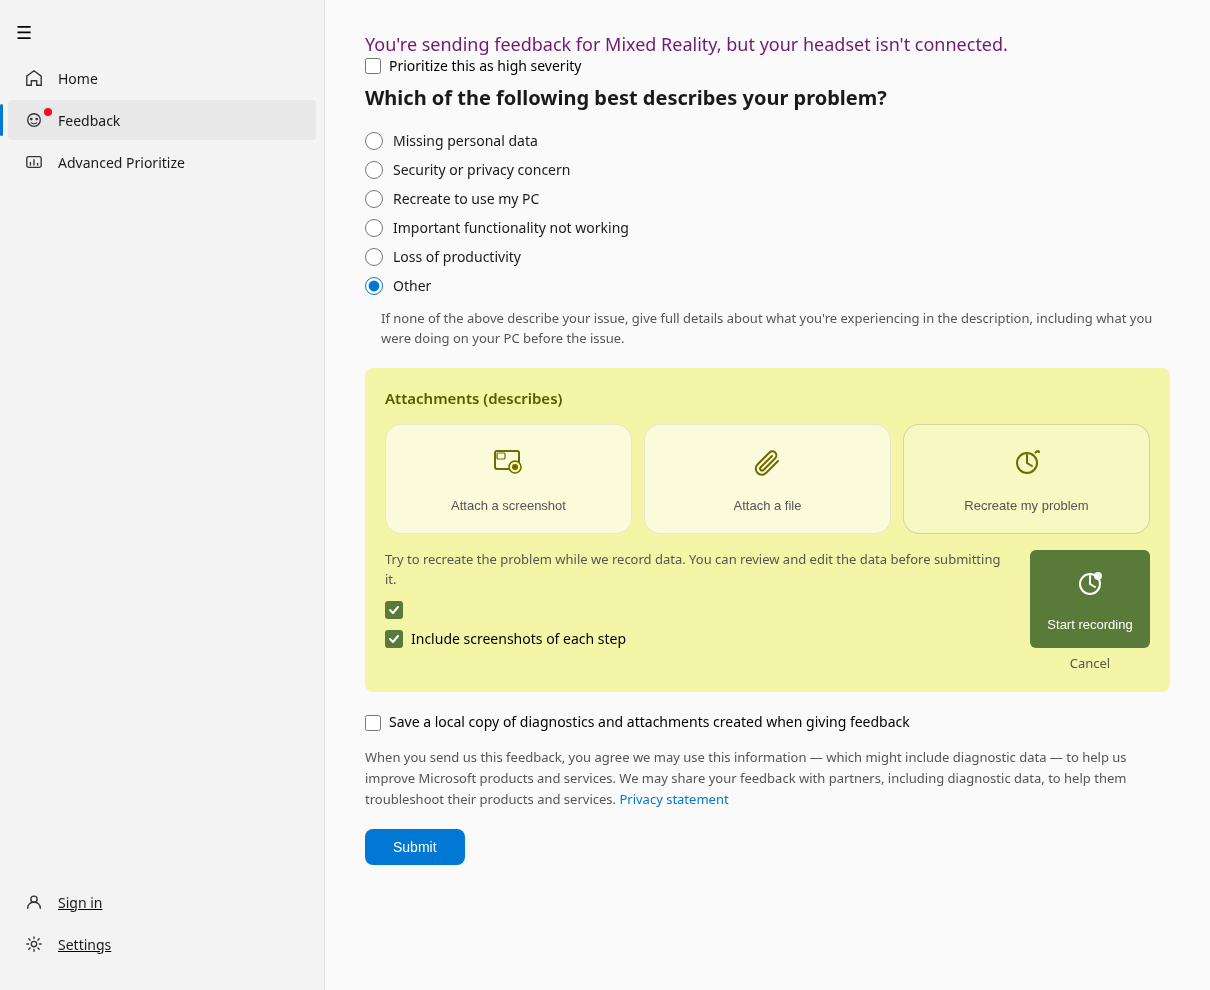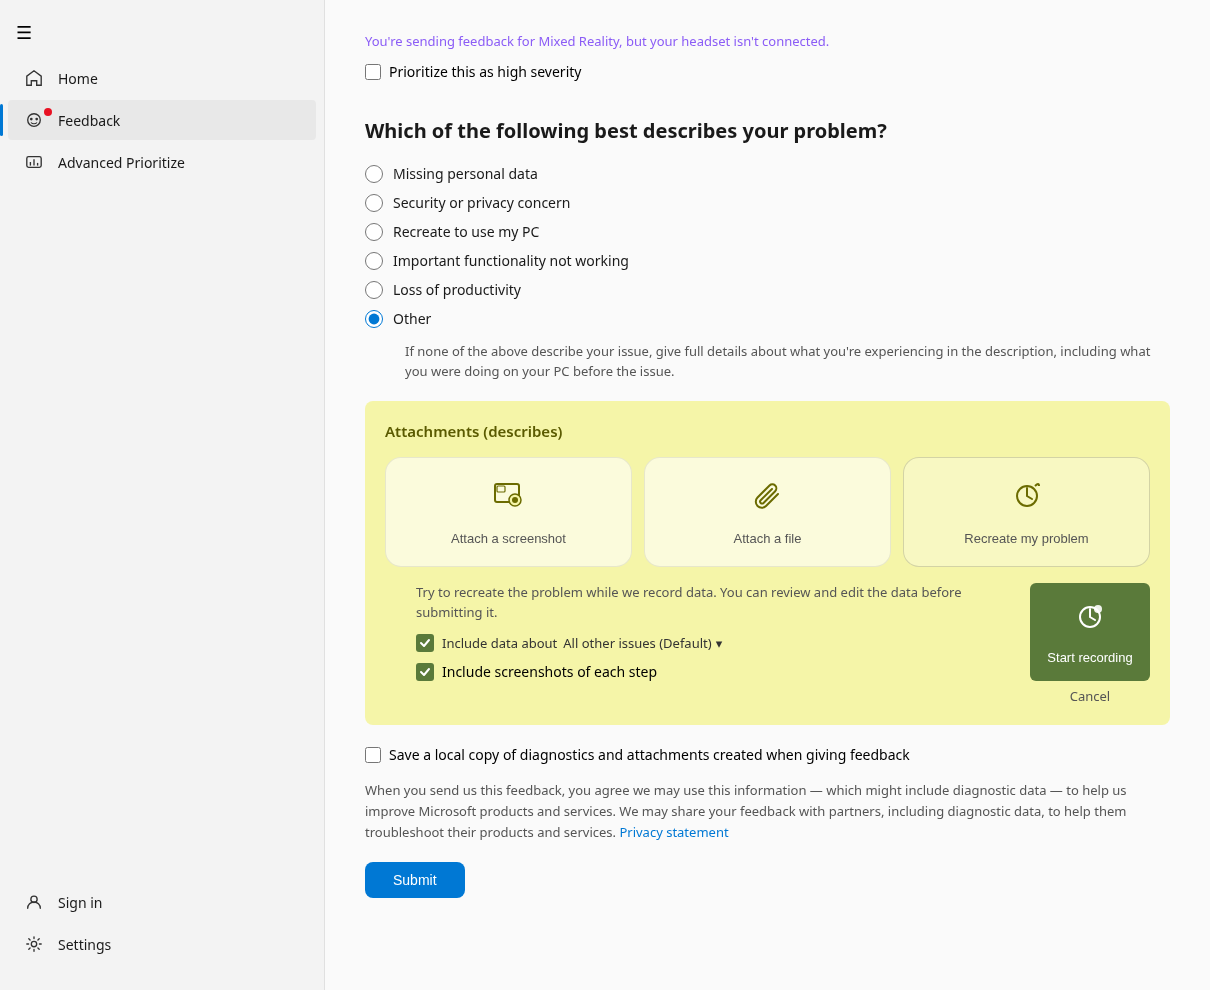--- a/index.html
+++ b/index.html
@@ -61,50 +61,50 @@
     .sidebar-item .icon {
       width: 20px;
       height: 20px;
       display: flex;
       align-items: center;
       justify-content: center;
       flex-shrink: 0;
     }
     .sidebar-bottom {
       padding-bottom: 16px;
+      text-decoration: underline;
     }
     .notification-dot {
       width: 8px;
       height: 8px;
       background: #e81123;
       border-radius: 50%;
       position: absolute;
       left: 36px;
       top: 8px;
     }
 
     
     .main-content {
       flex: 1;
       overflow-y: auto;
       padding: 32px 40px;
       background: #fafafa;
     }
 
     .notice-text {
-      color: #8b5cf6;
-      font-size: 13px;
-      margin-bottom: 12px;
+      color: #701a75;
+      font-size: 18px;
     }
 
     .checkbox-row {
       display: flex;
       align-items: center;
       gap: 8px;
-      margin-bottom: 36px;
+      margin-bottom: 9px;
     }
     .checkbox-row input[type="checkbox"] {
       width: 16px;
       height: 16px;
       cursor: pointer;
     }
 
     .section-title {
       font-size: 20px;
       font-weight: 700;
@@ -129,21 +129,21 @@
       height: 18px;
       cursor: pointer;
       accent-color: #0078d4;
     }
     .radio-option label {
       font-size: 14px;
       color: #1a1a1a;
       cursor: pointer;
     }
     .other-description {
-      margin-left: 40px;
+      margin-left: 16px;
       margin-top: 4px;
       font-size: 13px;
       color: #555;
       line-height: 1.5;
     }
 
     
     .attachments-box {
       background: #f5f5a8;
       border-radius: 8px;
@@ -176,21 +176,20 @@
       color: #555;
     }
     .attachment-btn .btn-icon {
       font-size: 28px;
       color: #6b6b00;
     }
     .recreate-section {
       display: flex;
       gap: 16px;
       align-items: flex-start;
-      margin-left: 31px;
     }
     .recreate-info {
       flex: 1;
     }
     .recreate-info p {
       font-size: 13px;
       color: #555;
       margin-bottom: 12px;
       line-height: 1.5;
     }
@@ -256,21 +255,21 @@
     }
     .record-btn-wrapper {
       display: flex;
       flex-direction: column;
       align-items: center;
     }
 
     
     .save-copy-row {
       display: flex;
-      align-items: center;
+      align-items: flex-end;
       gap: 8px;
       margin-bottom: 16px;
     }
     .save-copy-row input[type="checkbox"] {
       width: 16px;
       height: 16px;
     }
     .privacy-text {
       font-size: 13px;
       color: #555;
@@ -446,27 +445,20 @@
 
     <div class="recreate-section">
       <div class="recreate-info">
         <p>Try to recreate the problem while we record data. You can review and edit the data before submitting it.</p>
 
         <div class="checkbox-option">
           <div class="green-checkbox">
             <svg viewBox="0 0 12 12" fill="none">
               <polyline points="2,6 5,9 10,3" stroke="white" stroke-width="2" stroke-linecap="round" stroke-linejoin="round"></polyline>
             </svg>
-          </div>
-          <div class="include-data-row">
-            <span>Include data about</span>
-            <span class="data-dropdown">
-              <span>All other issues (Default)</span>
-              <span> ▾</span>
-            </span>
           </div>
         </div>
 
         <div class="checkbox-option">
           <div class="green-checkbox">
             <svg viewBox="0 0 12 12" fill="none">
               <polyline points="2,6 5,9 10,3" stroke="white" stroke-width="2" stroke-linecap="round" stroke-linejoin="round"></polyline>
             </svg>
           </div>
           <span>Include screenshots of each step</span>

